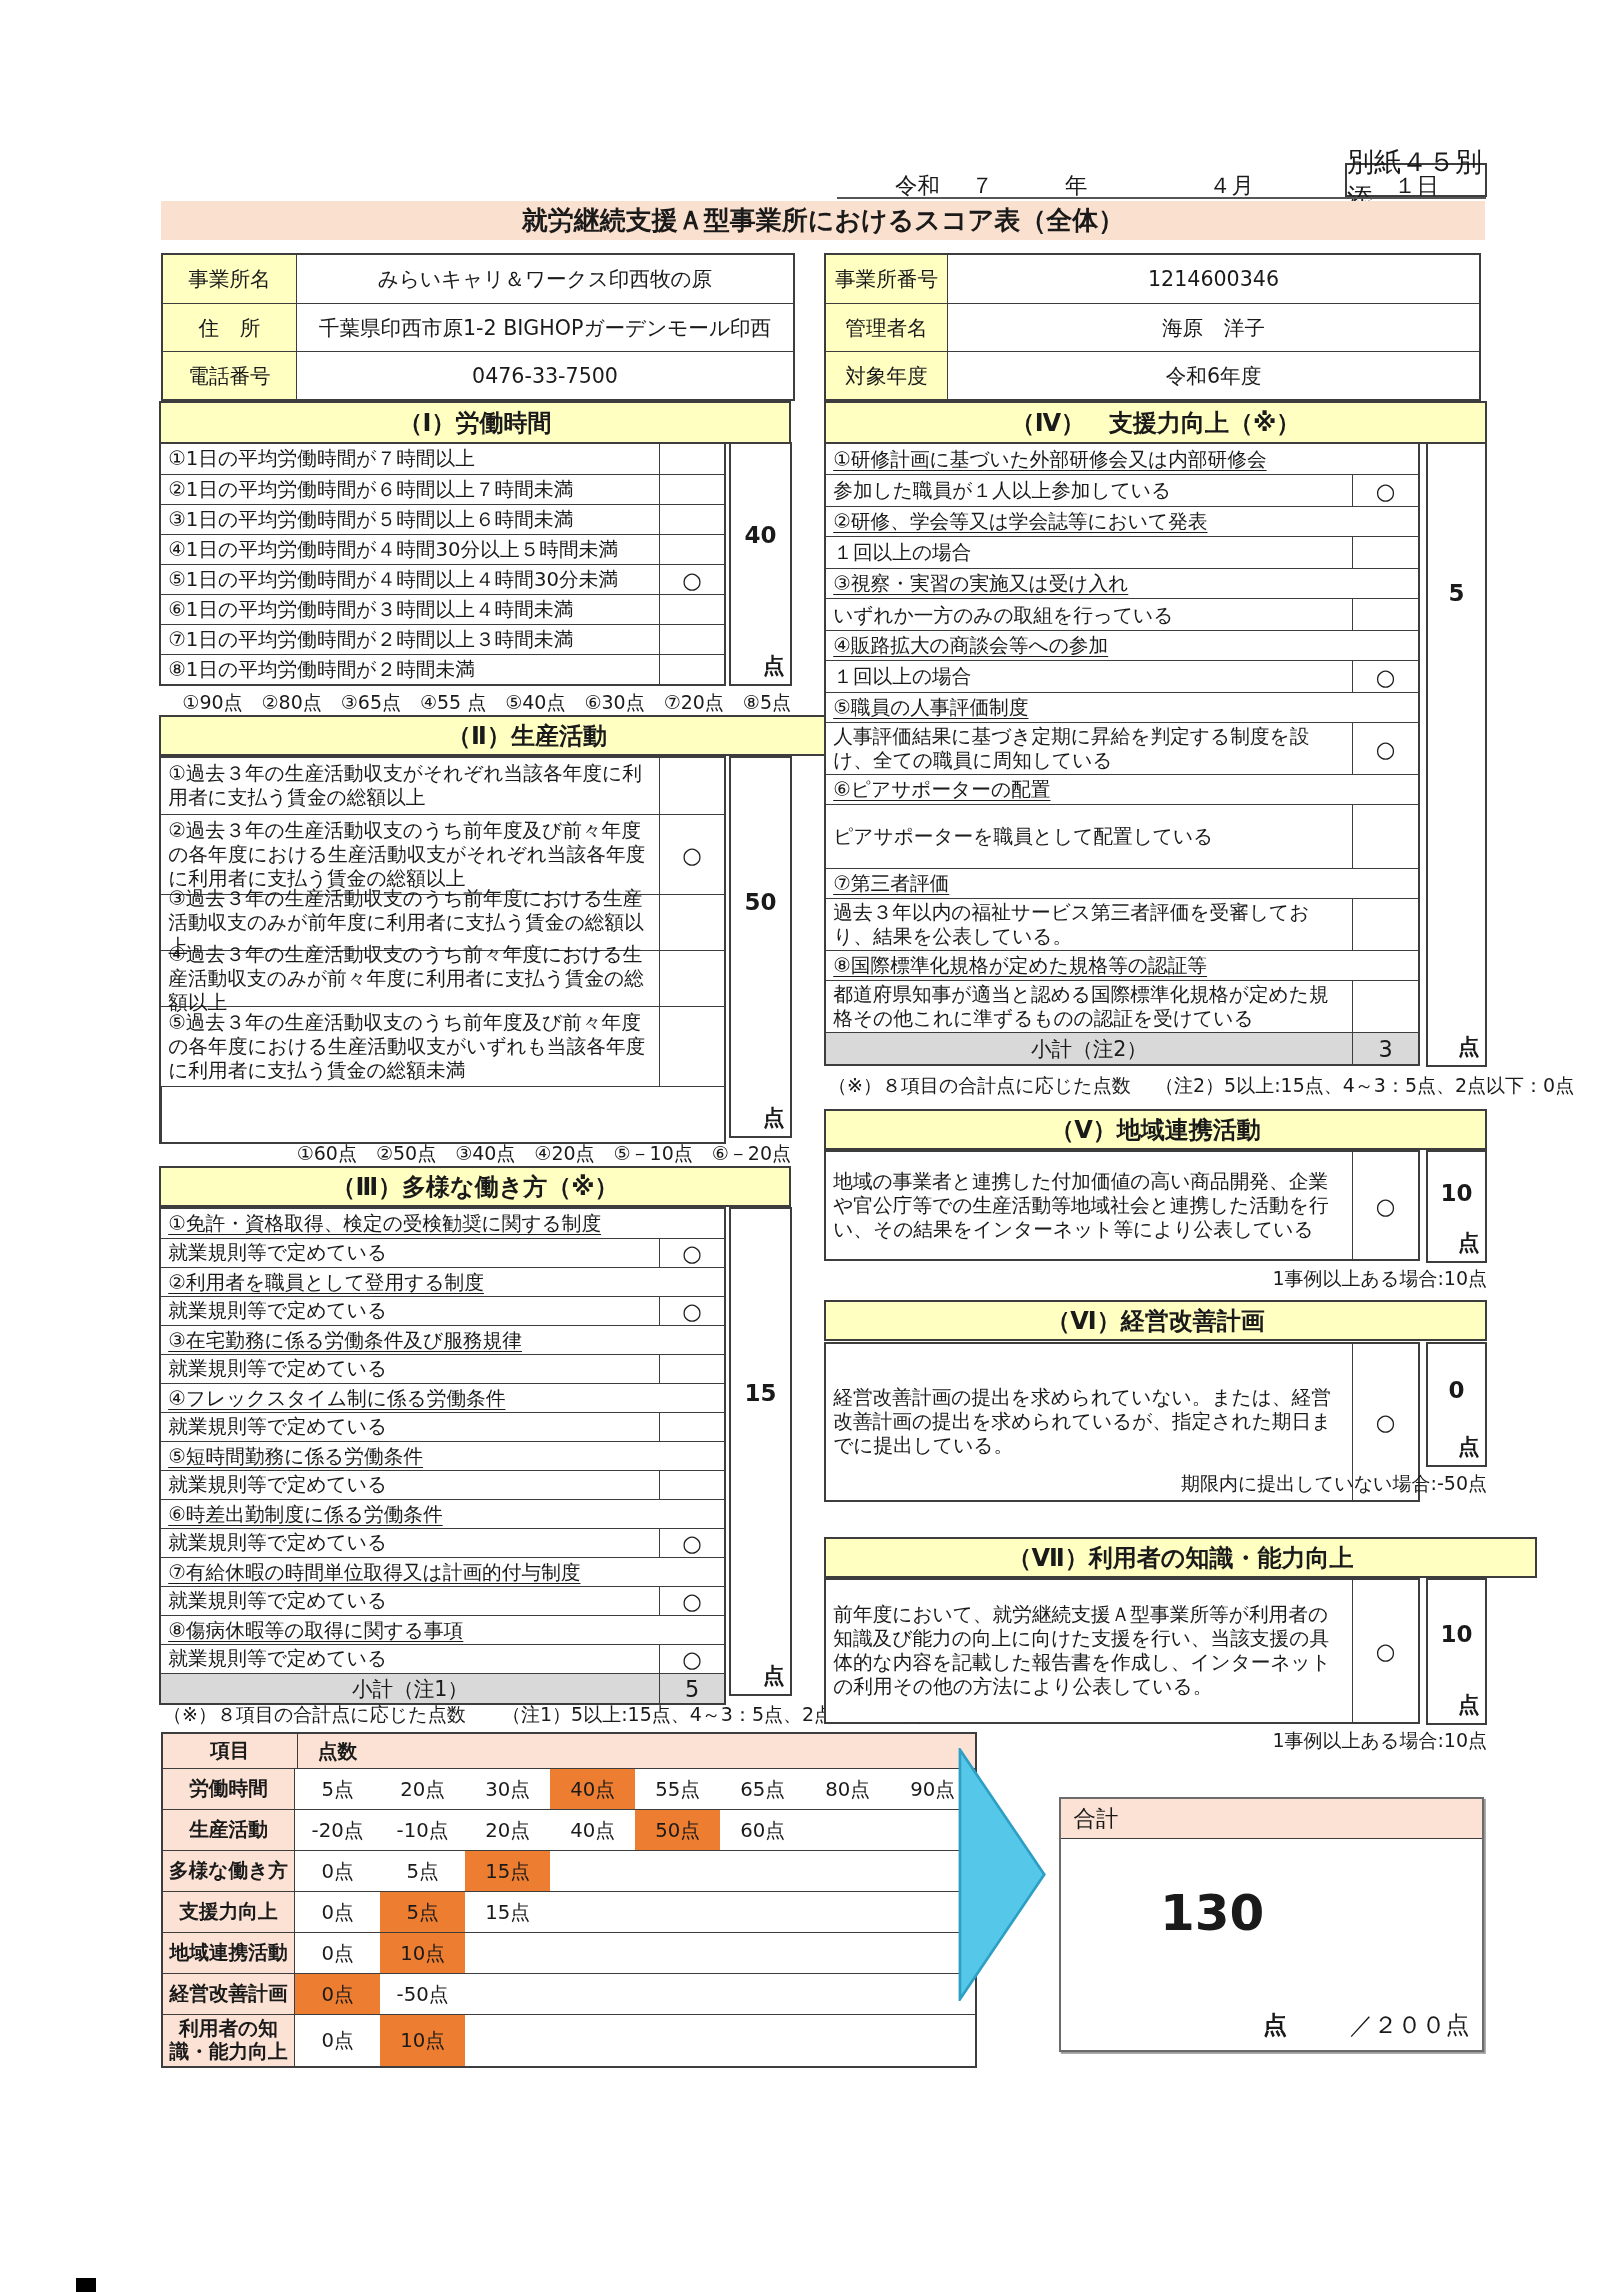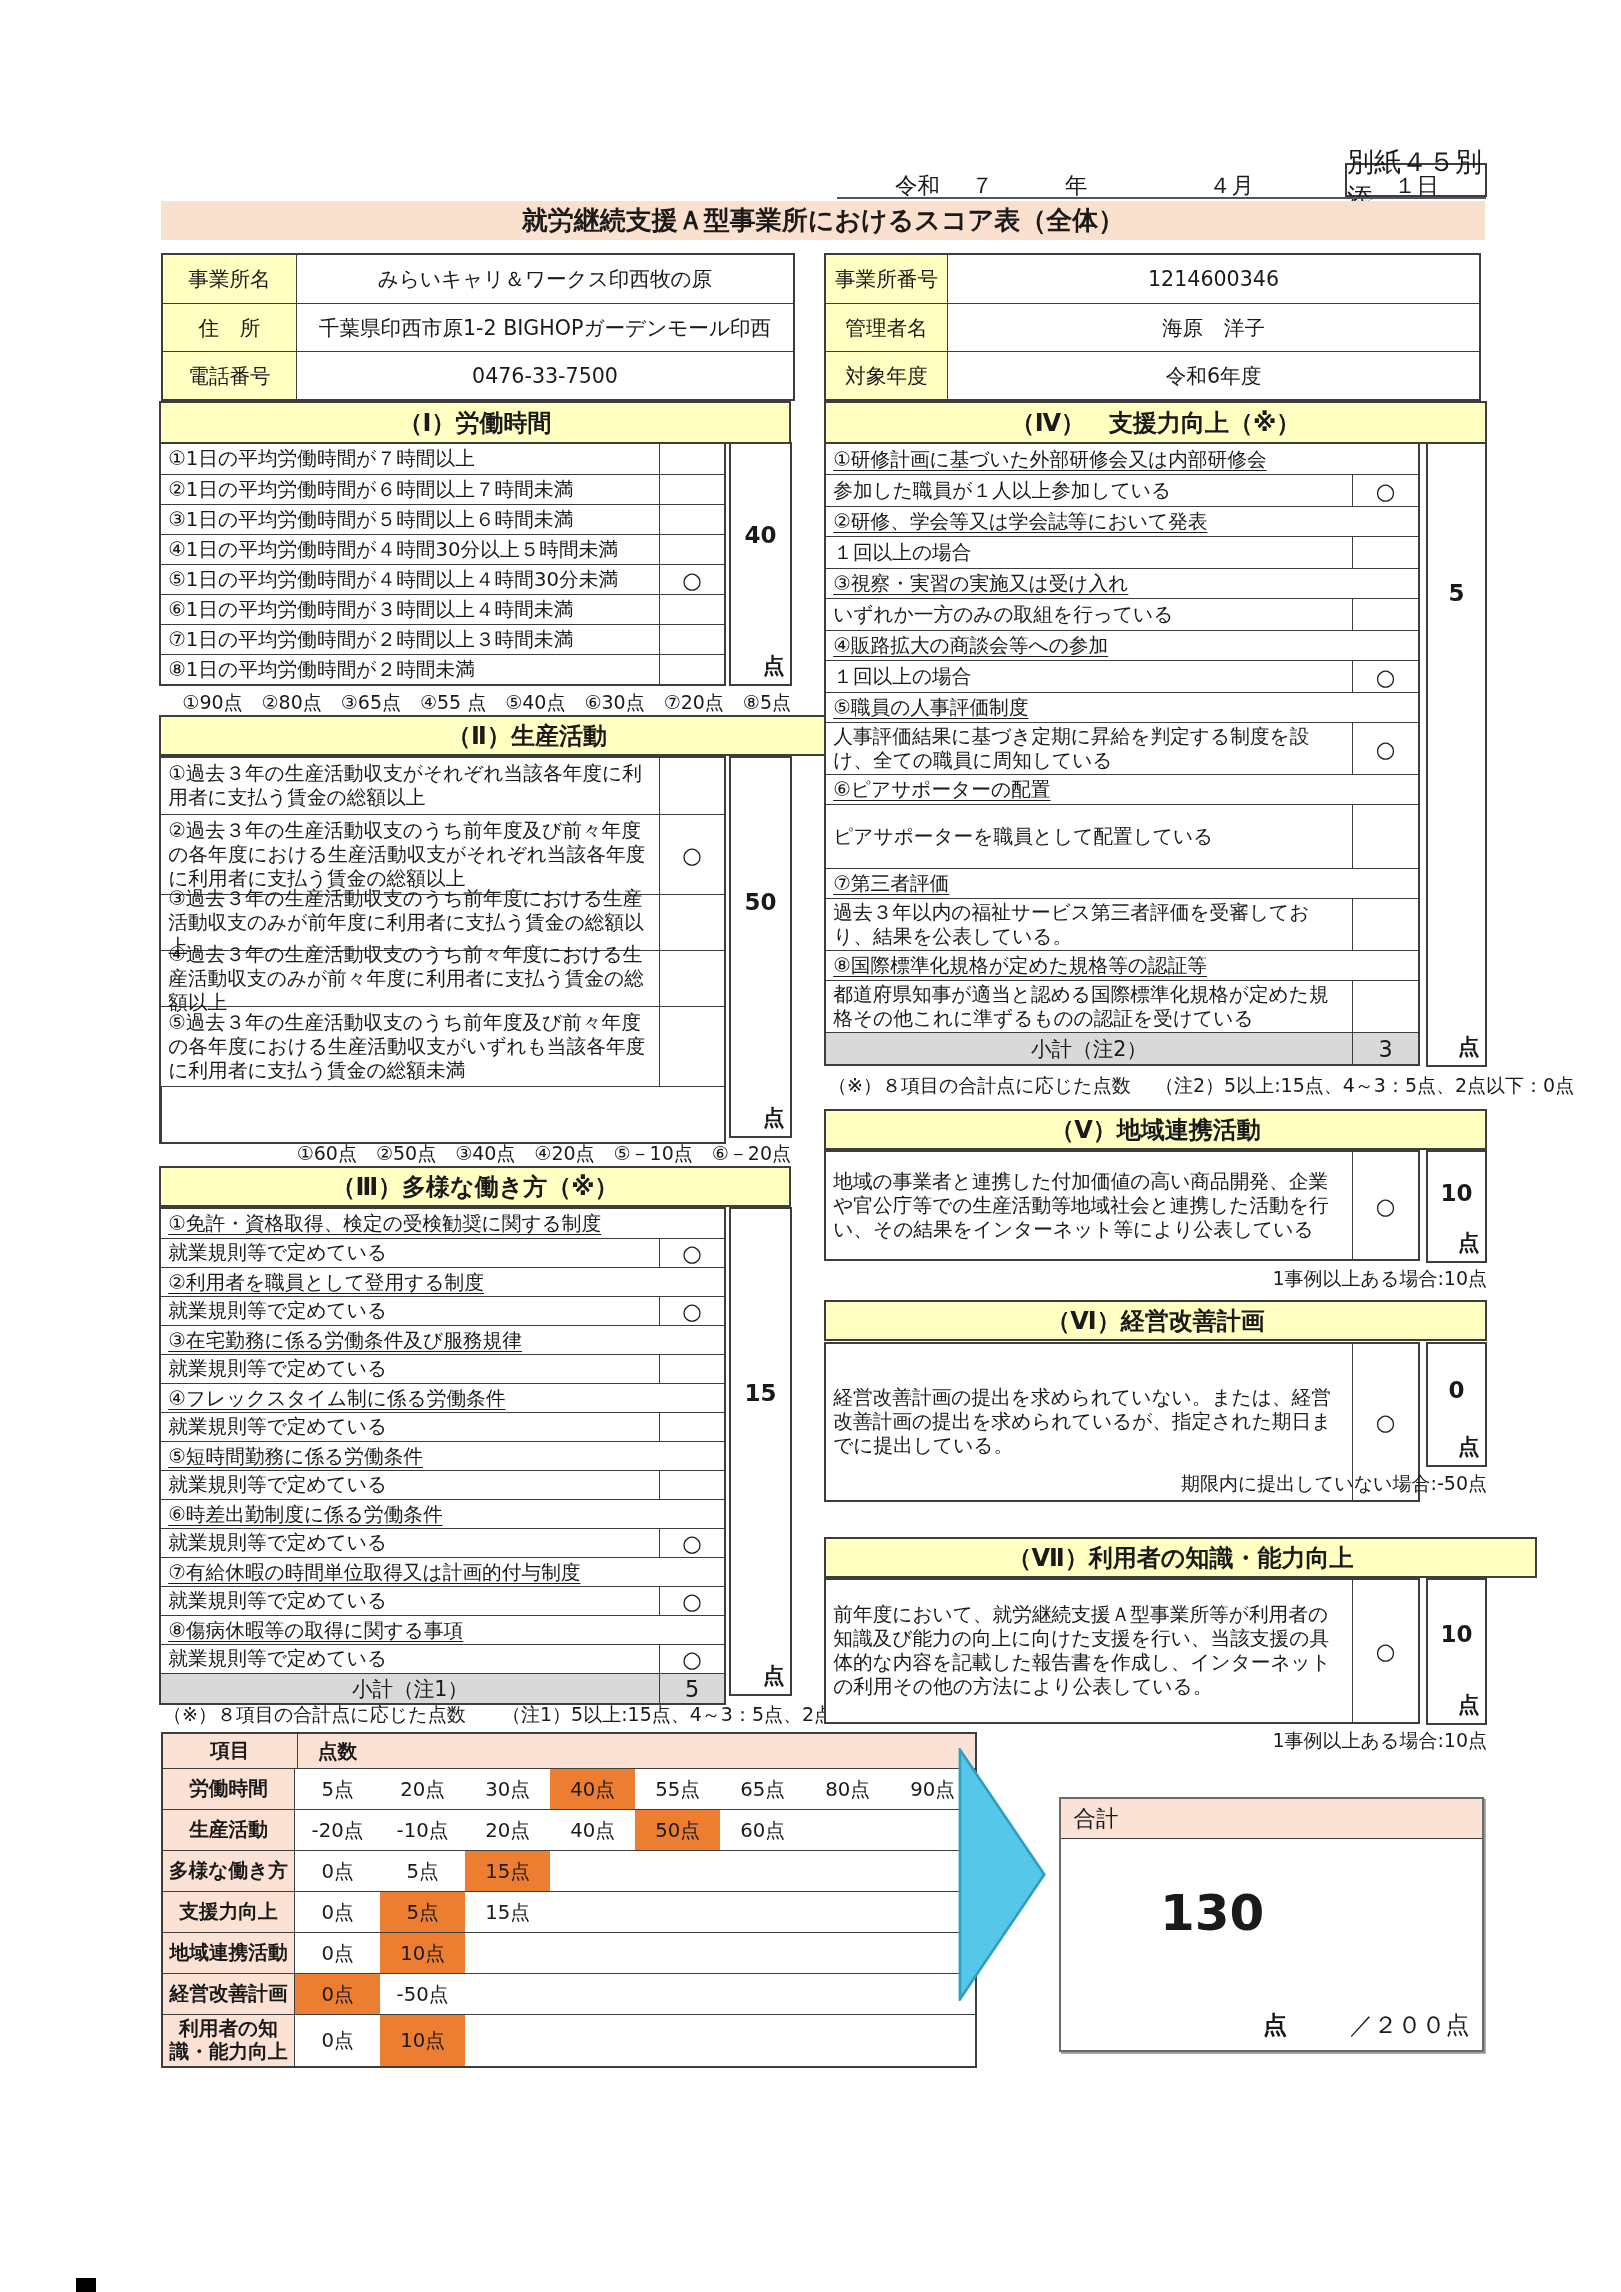--- a/index.html
+++ b/index.html
@@ -298,21 +298,21 @@
     </div>
   <div class="row" style="height:32px;">
       <div class="cell txt sub-txt">１回以上の場合</div>
       <div class="cell mark" style="width:66px;"></div>
     </div>
   <div class="row" style="height:30px;">
       <div class="heading-cell">
         <span>③視察・実習の実施又は受け入れ</span>
       </div>
     </div>
-  <div class="row" style="height:32px;">
+  <div class="row" style="height:32px;font-family:Liberation Serif, serif;">
       <div class="cell txt sub-txt">いずれか一方のみの取組を行っている</div>
       <div class="cell mark" style="width:66px;"></div>
     </div>
   <div class="row" style="height:30px;">
       <div class="heading-cell">
         <span>④販路拡大の商談会等への参加</span>
       </div>
     </div>
   <div class="row" style="height:32px;">
       <div class="cell txt sub-txt">１回以上の場合</div>

